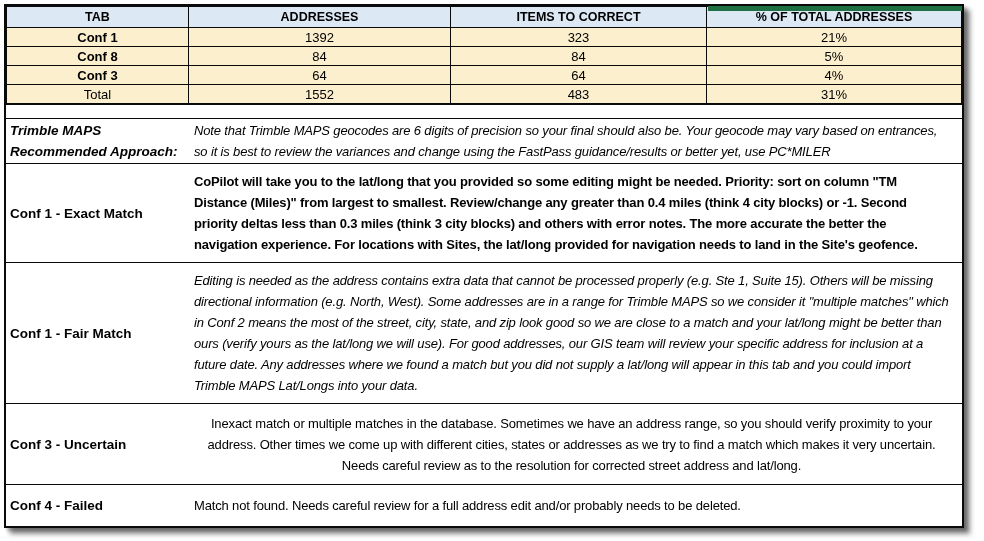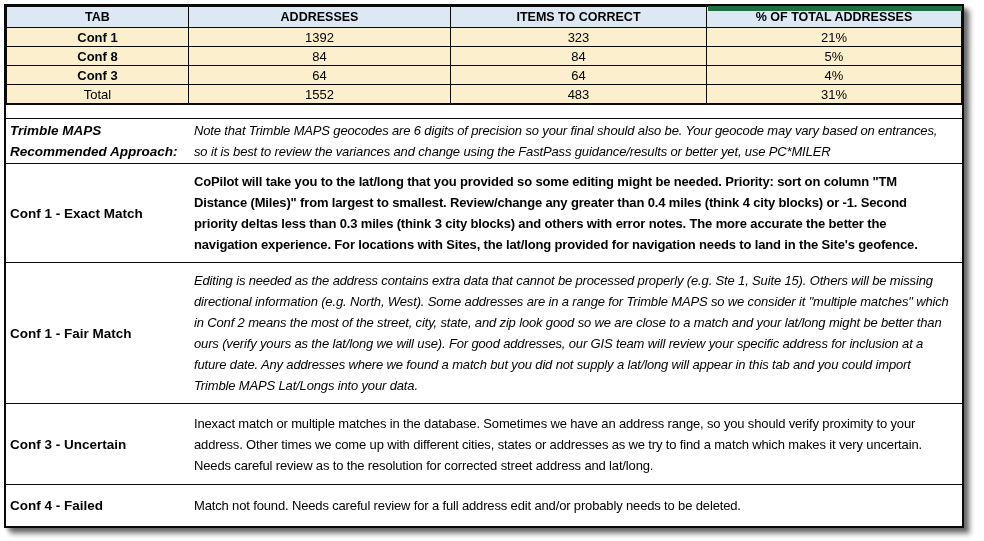--- a/index.html
+++ b/index.html
@@ -49,21 +49,21 @@
     font-size:13px;line-height:21px;letter-spacing:-0.15px;
     padding-right:13px;align-self:center;
   }
   .row-approach{min-height:44px;font-style:italic;}
   .row-approach .desc-text{padding-top:1px;padding-bottom:1px;}
   .row-conf1{min-height:91px;}
   .row-conf1 .desc-text{padding-top:7px;padding-bottom:7px;font-weight:bold;}
   .row-conf2{min-height:140px;}
   .row-conf2 .desc-text{padding-top:7px;padding-bottom:7px;font-style:italic;}
   .row-conf3{min-height:80px;}
-  .row-conf3 .desc-text{padding-top:8px;padding-bottom:8px;}
+  .row-conf3 .desc-text{padding-top:8px;padding-bottom:8px;text-align:center;}
   .row-conf4{min-height:41px;}
   .row-conf4 .desc-text{padding-top:10px;padding-bottom:10px;}
 </style>
 </head>
 <body>
 
 <div class="frame">
   <div class="green-bar"></div>
 
   <table class="summary">

